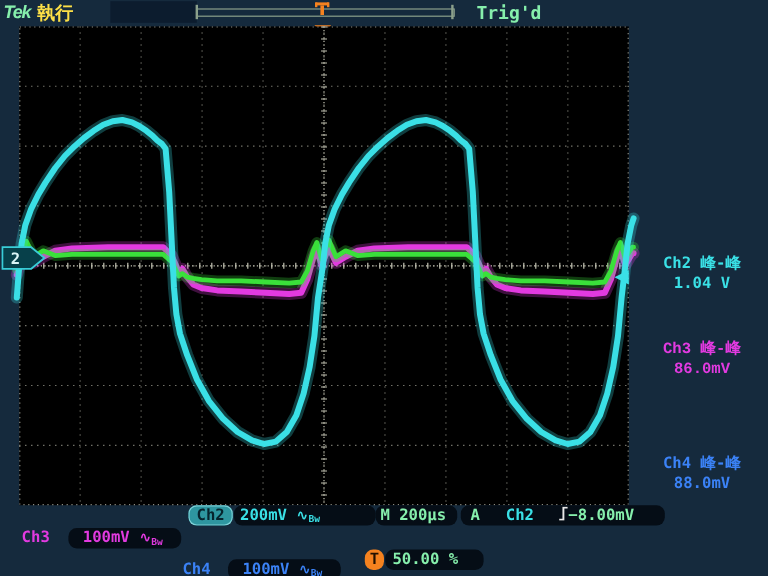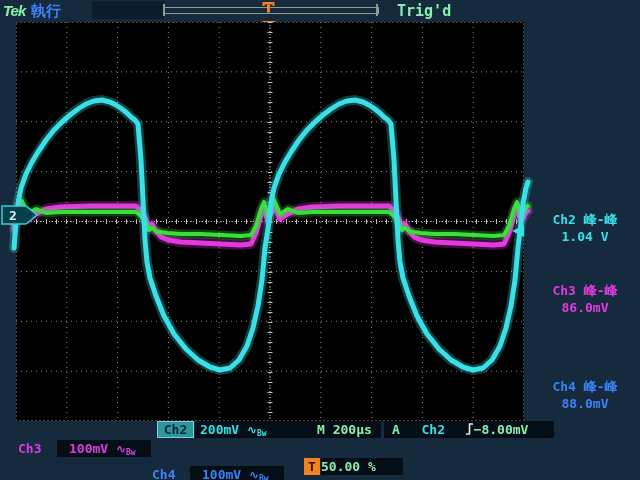--- a/index.html
+++ b/index.html
@@ -1,33 +1,33 @@
 <!DOCTYPE html>
 <html><head>
 <meta charset="utf-8">
 <style>
   html,body{margin:0;padding:0;}
   body{width:640px;height:480px;background:#152a3d;position:relative;overflow:hidden;
        font-family:"DejaVu Sans Mono","DejaVu Sans",sans-serif;}
   .abs{position:absolute;}
   
   .logo{left:3px;top:2px;font:italic 700 15px "Liberation Sans",sans-serif;color:#86efac;letter-spacing:-1px;}
-  .runstat{left:31px;top:2px;font:700 15px "DejaVu Sans Mono","DejaVu Sans",sans-serif;color:#3b82f6;}
+  .runstat{left:31px;top:2px;font:700 15px "DejaVu Sans Mono","DejaVu Sans",sans-serif;color:#fde047;}
   .hdrpanel{left:92px;top:1px;width:72px;height:18px;background:#0c1c2e;}
   .recbar{left:164px;top:7px;width:213px;height:5px;border:1px solid #8ba08b;background:transparent;}
   .recbr{top:4px;width:2px;height:12px;background:#8ba08b;}
   .trigd{left:397px;top:2px;font:700 15px "DejaVu Sans Mono","DejaVu Sans",sans-serif;color:#86efac;}
   
   .screen{left:16px;top:22px;width:508px;height:399px;background:#000;}
   svg.layer{position:absolute;left:16px;top:22px;overflow:visible;}
   
   .meas{left:532px;width:106px;text-align:center;font:700 13px "DejaVu Sans Mono","DejaVu Sans",sans-serif;line-height:17px;}
-  .c-ch2{color:#3ae0e6;} .c-ch3{color:#e23ae0;} .c-ch4{color:#3b82f6;margin-top:26px;}
+  .c-ch2{color:#3ae0e6;} .c-ch3{color:#e23ae0;font-family:Liberation Mono, monospace;} .c-ch4{color:#3b82f6;margin-top:26px;}
   
-  .ro{font:700 13px "DejaVu Sans Mono","DejaVu Sans",sans-serif;height:17px;line-height:17px;white-space:nowrap;}
+  .ro{font:700 13px "DejaVu Sans Mono","DejaVu Sans",sans-serif;height:17px;line-height:17px;white-space:nowrap;border-radius:7px;}
   .box{background:#050d16;}
   .selbox{background:#2e96a0;color:#06242e;text-align:center;box-shadow:0 0 0 1px #7fd0d6 inset;}
   .bw{font-size:8px;vertical-align:-2px;letter-spacing:0;}
   .ac{font-size:12px;}
   .white{color:#86efac;}
   .orangebox{background:#f5821f;color:#221000;text-align:center;}
   .gap{display:inline-block;}
 </style>
 </head>
 <body>
@@ -134,13 +134,13 @@
   <span>100mV</span>
   <span class="ac">∿</span><span class="bw">Bw</span>
 </div>
 <div class="abs ro c-ch4" style="left:152px;top:440px;">Ch4</div>
 <div class="abs ro box c-ch4" style="left:190px;top:440px;width:94px;padding-left:12px;box-sizing:border-box;">
   <span>100mV</span>
   <span class="ac">∿</span><span class="bw">Bw</span>
 </div>
 
 <div class="abs ro orangebox" style="left:304px;top:458px;width:16px;">T</div>
-<div class="abs ro box white" style="left:321px;top:458px;width:82px;box-sizing:border-box;">50.00 %</div>
+<div class="abs ro box white" style="left:321px;top:458px;width:82px;padding-left:6px;box-sizing:border-box;">50.00 %</div>
 
 </body></html>

